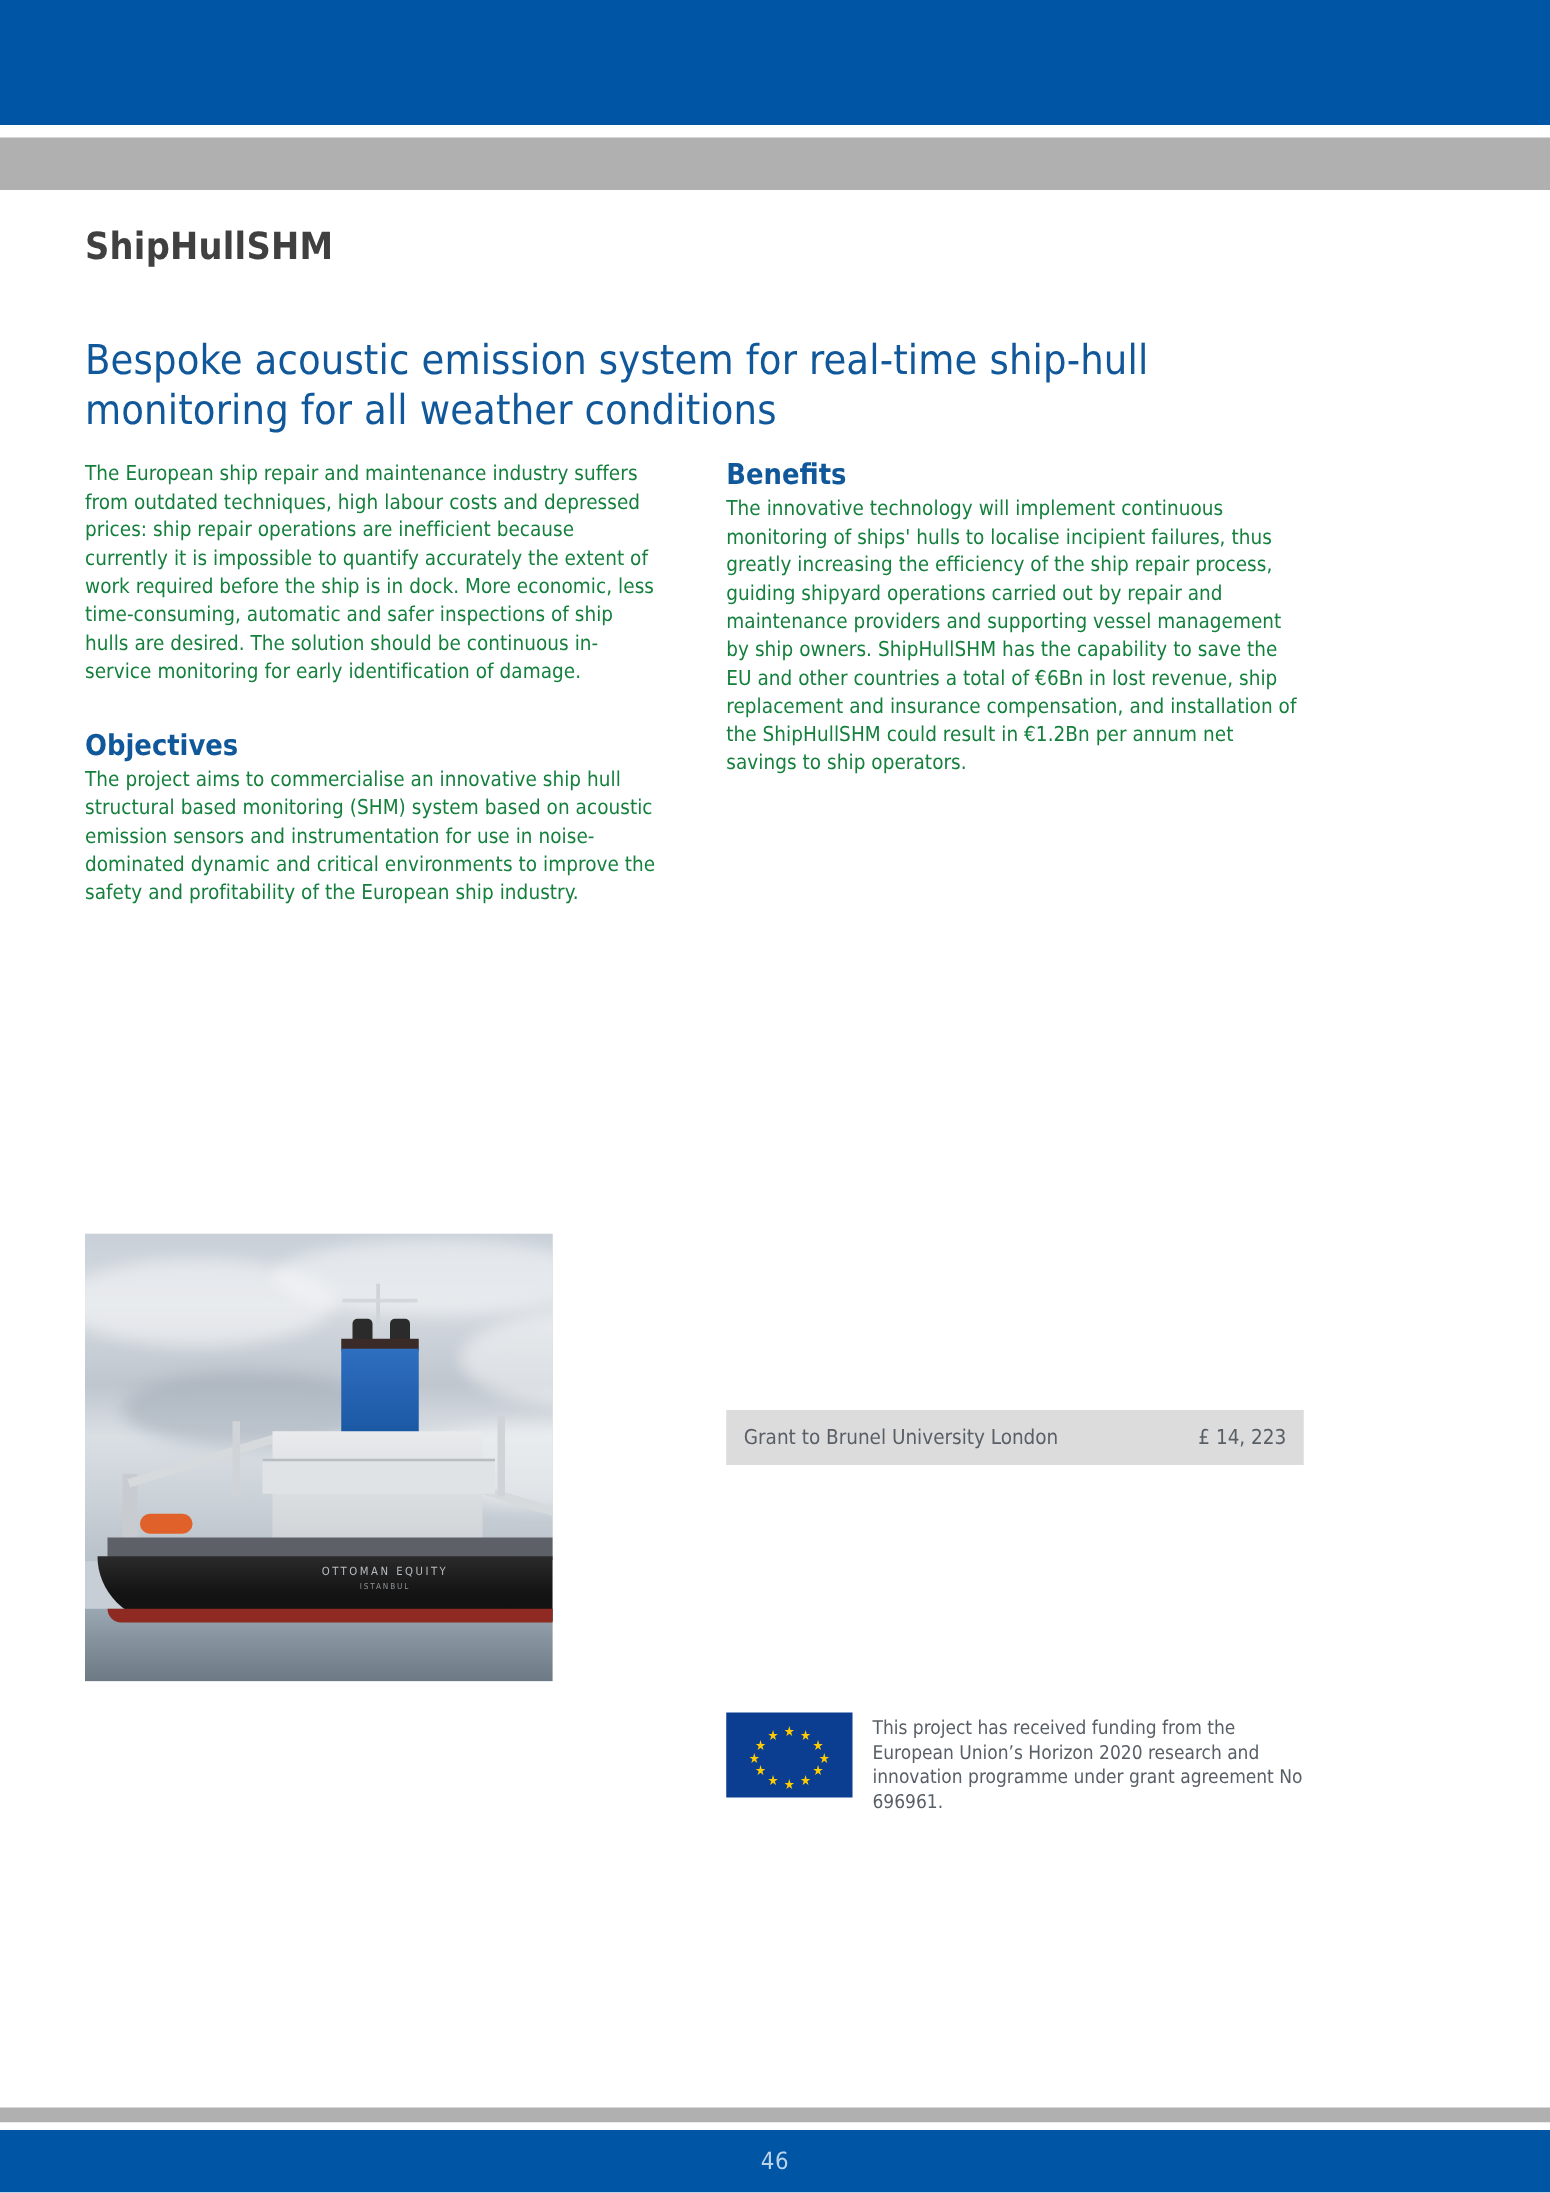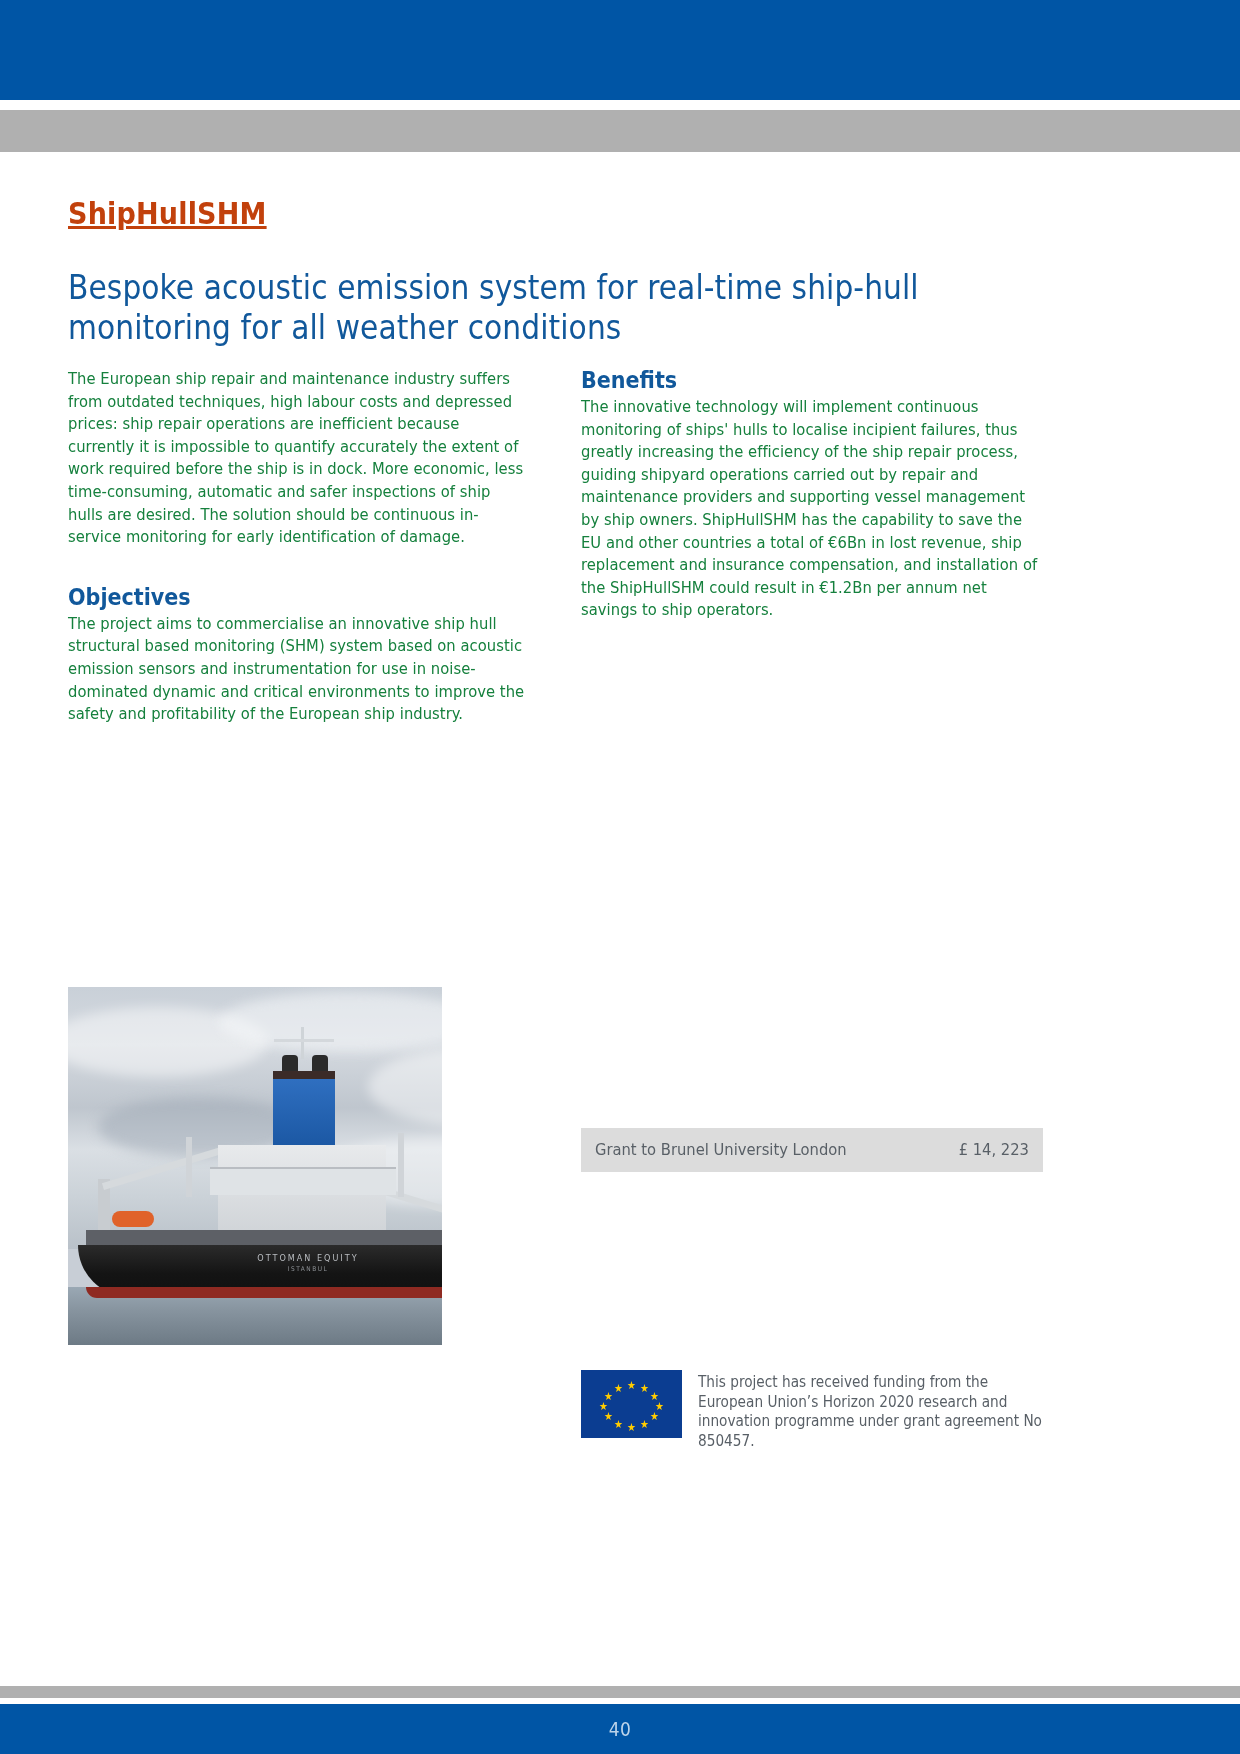--- a/index.html
+++ b/index.html
@@ -21,22 +21,22 @@
   .bot-white-gap{position:absolute;left:0;top:1698px;width:1240px;height:6px;background:#ffffff;}
   .bot-blue{position:absolute;left:0;top:1704px;width:1240px;height:50px;background:#0055a5;}
   .page-num{
     position:absolute;left:0;top:1704px;width:1240px;height:50px;
     display:flex;align-items:center;justify-content:center;
     color:#bcd4ea;font-size:19px;letter-spacing:.5px;
   }
 
   
   .project-name{
-    position:absolute;left:68px;top:196px;
-    color:#c2410c;font-size:30px;font-weight:bold;letter-spacing:.2px;text-decoration:underline;
+    position:absolute;left:68px;top:180px;
+    color:#404040;font-size:30px;font-weight:bold;letter-spacing:.2px;
   }
   .main-title{
     position:absolute;left:68px;top:268px;width:968px;
     color:#11589b;font-size:33px;font-weight:normal;line-height:40px;
     letter-spacing:.1px;
   }
 
   
   .col-left{position:absolute;left:68px;top:368px;width:462px;}
   .col-right{position:absolute;left:581px;top:366px;width:465px;}
@@ -207,21 +207,21 @@
       <span class="eu-star" style="left:23px;top:21px;">★</span>
       <span class="eu-star" style="left:69px;top:21px;">★</span>
       <span class="eu-star" style="left:18px;top:31px;">★</span>
       <span class="eu-star" style="left:74px;top:31px;">★</span>
       <span class="eu-star" style="left:23px;top:41px;">★</span>
       <span class="eu-star" style="left:69px;top:41px;">★</span>
       <span class="eu-star" style="left:33px;top:49px;">★</span>
       <span class="eu-star" style="left:59px;top:49px;">★</span>
       <span class="eu-star" style="left:46px;top:52px;">★</span>
     </div>
-    <div class="eu-text">This project has received funding from the European Union’s Horizon 2020 research and innovation programme under grant agreement No 850457.</div>
+    <div class="eu-text">This project has received funding from the European Union’s Horizon 2020 research and innovation programme under grant agreement No 696961.</div>
   </div>
 
   <div class="bot-gray"></div>
   <div class="bot-white-gap"></div>
   <div class="bot-blue"></div>
-  <div class="page-num">40</div>
+  <div class="page-num">46</div>
 
 </div>
 
 </body></html>

